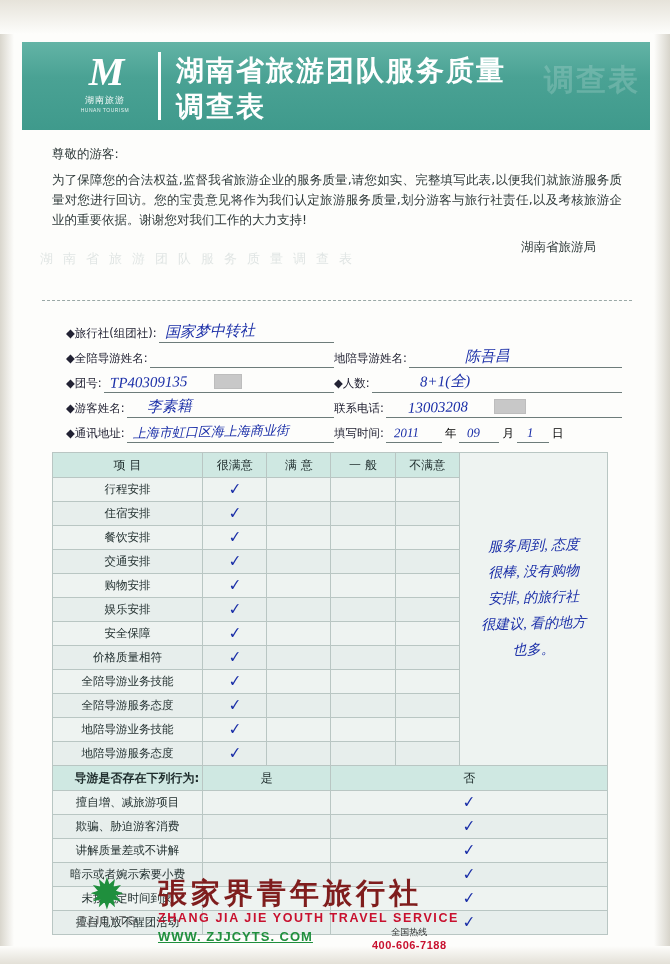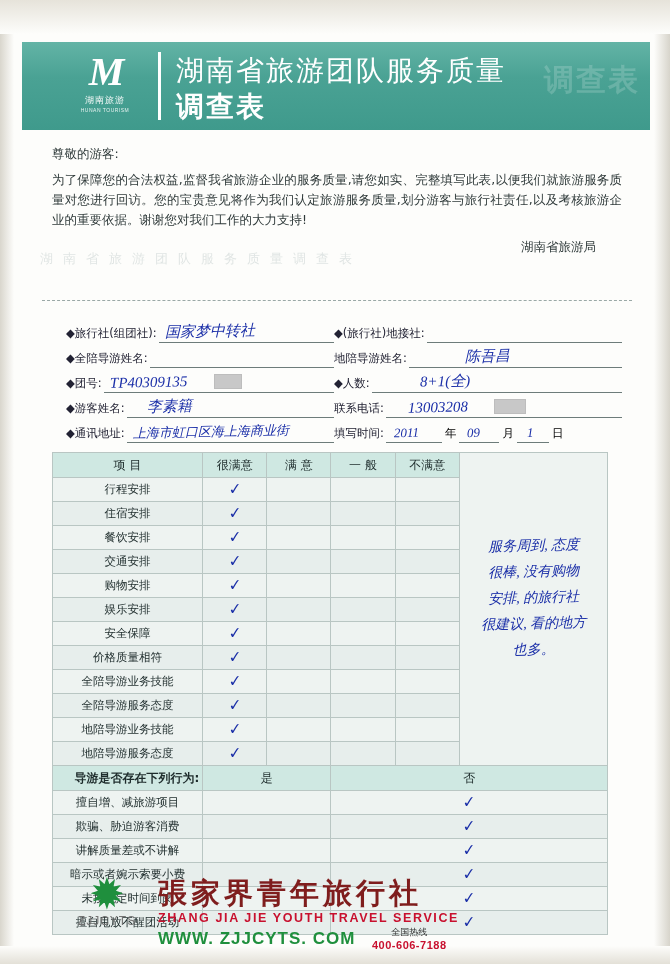--- a/index.html
+++ b/index.html
@@ -92,21 +92,21 @@
     top: 10px;
     width: 3px;
     height: 68px;
     background: #ffffff;
   }
   .banner-title1 {
     position: absolute;
     left: 154px;
     top: 10px;
     font-size: 28px;
-    font-weight: normal;
+    font-weight: bold;
     letter-spacing: 2px;
     font-family: "DejaVu Sans", sans-serif;
   }
   .banner-title2 {
     position: absolute;
     left: 154px;
     top: 46px;
     font-size: 28px;
     font-weight: bold;
     letter-spacing: 2px;
@@ -345,24 +345,25 @@
     top: 37px;
     font-size: 12.5px;
     font-weight: bold;
     color: #c8102e;
     letter-spacing: 1.6px;
   }
   .footer-url {
     position: absolute;
     left: 158px;
     top: 55px;
-    font-size: 17px;
+    font-size: 13px;
     font-weight: bold;
     color: #1f8f3d;
     letter-spacing: 1px;
+    text-decoration: underline;
   }
   .footer-hotline {
     position: absolute;
     left: 372px;
     top: 52px;
     text-align: center;
   }
   .footer-hotline .hl-label {
     font-size: 9px;
     color: #333;
@@ -405,26 +406,20 @@
   <div class="ghost-block">湖南省旅游团队服务质量调查表</div>
   <div class="dashed-sep"></div>
 
   <div class="info">
 
     <div class="info-row">
       <div class="info-cell left">
         <span class="f-label">◆旅行社(组团社):</span>
         <span class="f-line">
           <span class="hw">国家梦中转社</span>
-        </span>
-      </div>
-      <div class="info-cell right">
-        <span class="f-label">◆(旅行社)地接社:</span>
-        <span class="f-line">
-          <span class="hw"></span>
         </span>
       </div>
     </div>
 
     <div class="info-row">
       <div class="info-cell left">
         <span class="f-label">◆全陪导游姓名:</span>
         <span class="f-line">
           <span class="hw"></span>
         </span>

